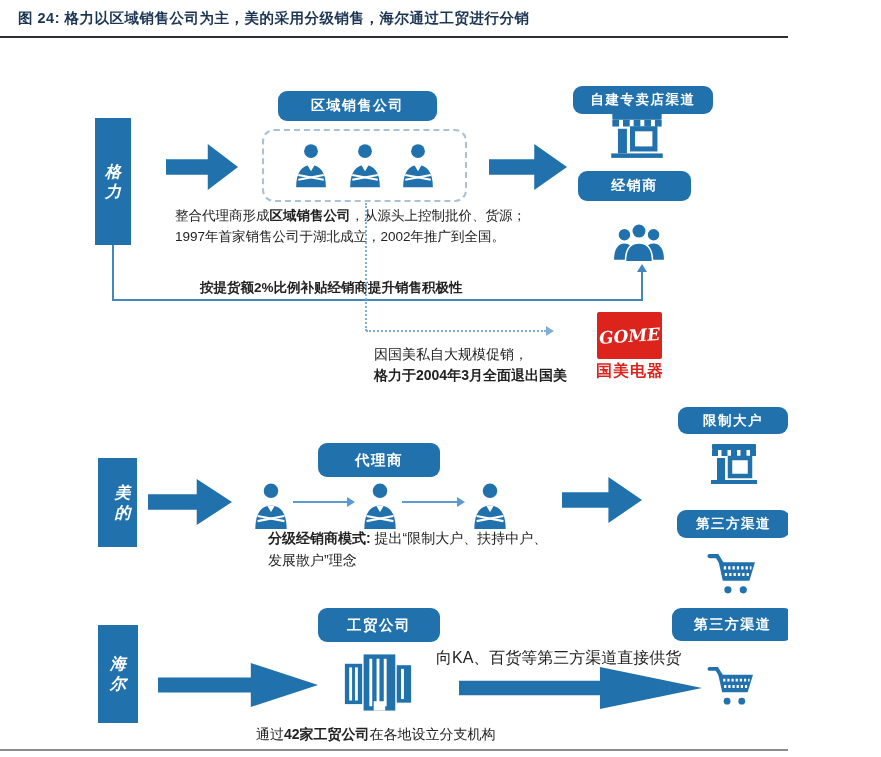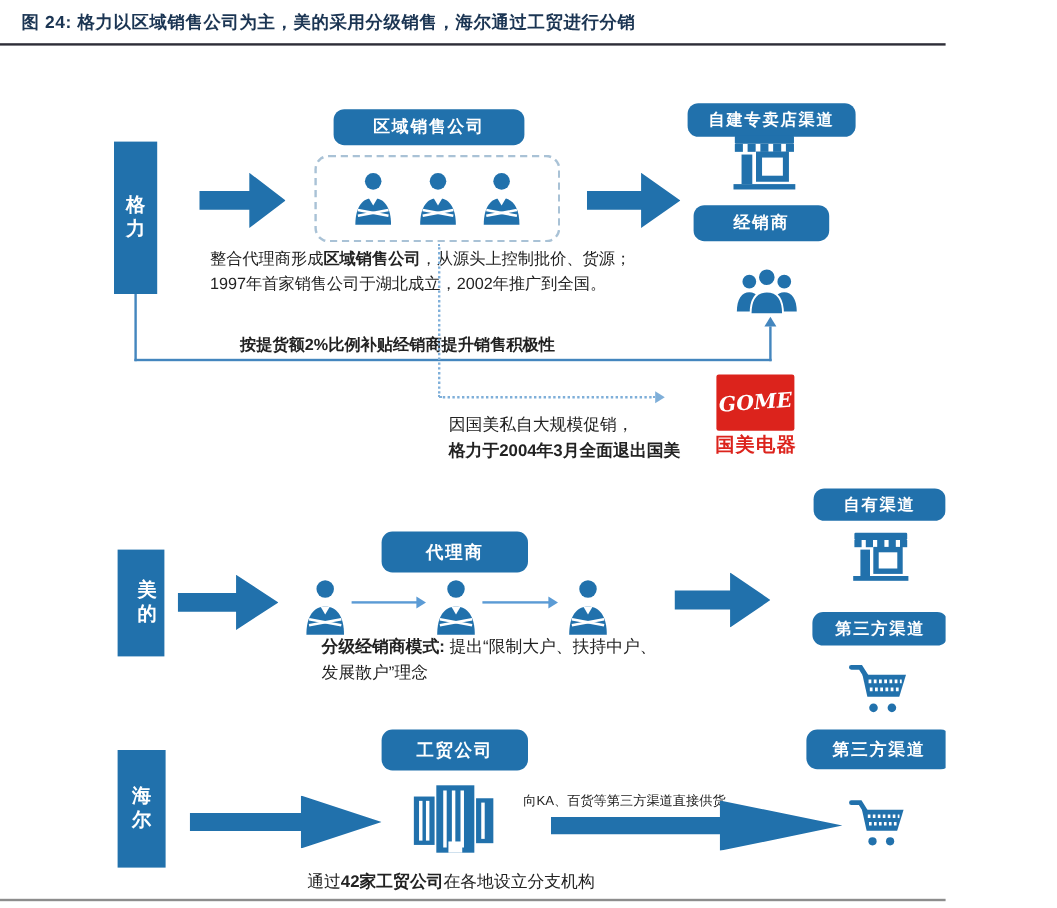--- a/index.html
+++ b/index.html
@@ -14,21 +14,21 @@
   *{margin:0;padding:0;box-sizing:border-box;}
   body{background:#ffffff;font-family:"Liberation Sans",sans-serif;}
   .canvas{position:relative;width:788px;height:757px;background:#fff;overflow:hidden;}
 
   
   .fig-title{position:absolute;left:18px;top:9px;font-size:14.5px;font-weight:bold;color:var(--navy);letter-spacing:.5px;}
   .title-rule{position:absolute;left:0;top:36px;width:881px;height:2px;background:#2e2e38;}
   .bottom-rule{position:absolute;left:0;top:749px;width:881px;height:2px;background:#8d8d8d;}
 
   
-  .brand-box{position:absolute;background:var(--blue);color:#fff;display:flex;align-items:center;justify-content:center;}
+  .brand-box{position:absolute;background:var(--blue);color:#fff;display:flex;align-items:center;justify-content:center;font-style:italic;}
   .brand-box .vtxt{width:1.1em;font-size:16px;font-weight:bold;line-height:1.25;text-align:center;word-break:break-all;}
   .pill{position:absolute;background:var(--blue);color:#fff;border-radius:9px;display:flex;align-items:center;justify-content:center;font-weight:bold;letter-spacing:1.5px;}
   .block-arrow{position:absolute;background:var(--blue);clip-path:polygon(0 33%,58% 33%,58% 0,100% 50%,58% 100%,58% 67%,0 67%);}
   .dashed-box{position:absolute;border:2px dashed #A9C2D6;border-radius:12px;display:flex;align-items:center;justify-content:space-evenly;padding:4px 10px;}
   .note{position:absolute;color:var(--ink);font-size:13.5px;line-height:21px;}
   .b{font-weight:bold;}
   .icon{position:absolute;}
   .icon svg{display:block;width:100%;height:100%;}
 
   
@@ -204,21 +204,21 @@
         <path d="M8 68 L56 59" stroke="#fff" stroke-width="4" fill="none"></path>
       </svg>
   </div>
 
   <div class="note" style="left:268px;top:527px;width:288px;font-size:14px;line-height:22px;">
     <span class="b">分级经销商模式:</span><span> 提出“限制大户、扶持中户、发展散户”理念</span>
   </div>
 
   <div class="block-arrow" style="left:562px;top:477px;width:80px;height:46px;"></div>
 
-  <div class="pill" style="left:678px;top:407px;width:110px;height:27px;font-size:13.5px;">自有渠道</div>
+  <div class="pill" style="left:678px;top:407px;width:110px;height:27px;font-size:13.5px;">限制大户</div>
 
   <div class="icon" style="left:705px;top:441px;width:58px;height:46px;">
     <svg viewBox="0 0 100 92" fill="#2171AC">
         <rect x="6" y="6" width="88" height="12" rx="2"></rect>
         <rect x="6" y="18" width="12" height="12"></rect>
         <rect x="25" y="18" width="12" height="12"></rect>
         <rect x="44" y="18" width="12" height="12"></rect>
         <rect x="63" y="18" width="12" height="12"></rect>
         <rect x="82" y="18" width="12" height="12"></rect>
         <rect x="16" y="34" width="16" height="44"></rect>
@@ -260,21 +260,21 @@
         <rect x="44" y="68" width="16" height="13" fill="#fff"></rect>
         <rect x="76" y="18" width="20" height="52"></rect>
         <rect x="82" y="23" width="4" height="42" fill="#fff"></rect>
       </svg>
   </div>
 
   <div class="note" style="left:256px;top:724px;font-size:14px;">
     <span>通过</span><span class="b">42家工贸公司</span><span>在各地设立分支机构</span>
   </div>
 
-  <div class="note" style="left:436px;top:647px;font-size:11px;margin-top:11px;">向KA、百货等第三方渠道直接供货</div>
+  <div class="note" style="left:436px;top:647px;font-size:16px;">向KA、百货等第三方渠道直接供货</div>
 
   <div class="block-arrow" style="left:459px;top:667px;width:243px;height:42px;"></div>
 
   <div class="pill" style="left:672px;top:608px;width:121px;height:33px;font-size:14px;">第三方渠道</div>
 
   <div class="icon" style="left:705px;top:664px;width:52px;height:43px;">
     <svg viewBox="0 0 100 88" fill="#2171AC">
         <path d="M6 10 L21 10 L31 26" stroke="#2171AC" stroke-width="8" fill="none" stroke-linecap="round"></path>
         <path d="M24 22 L95 22 L84 58 L32 58 Z"></path>
         <line x1="34" y1="33" x2="88" y2="33" stroke="#fff" stroke-width="6" stroke-dasharray="4.5 4"></line>

